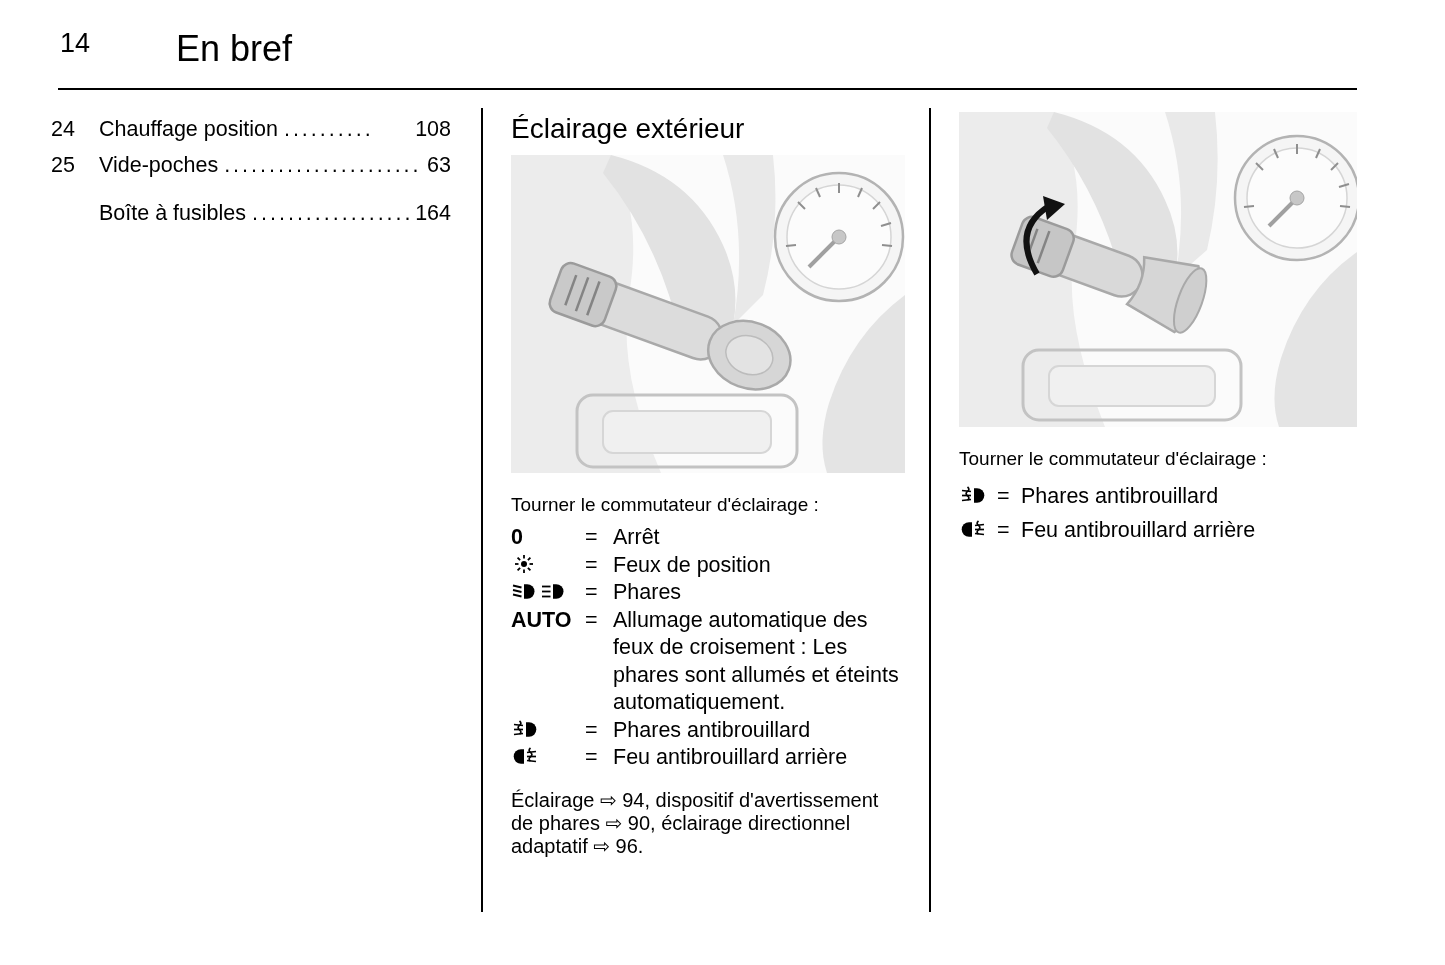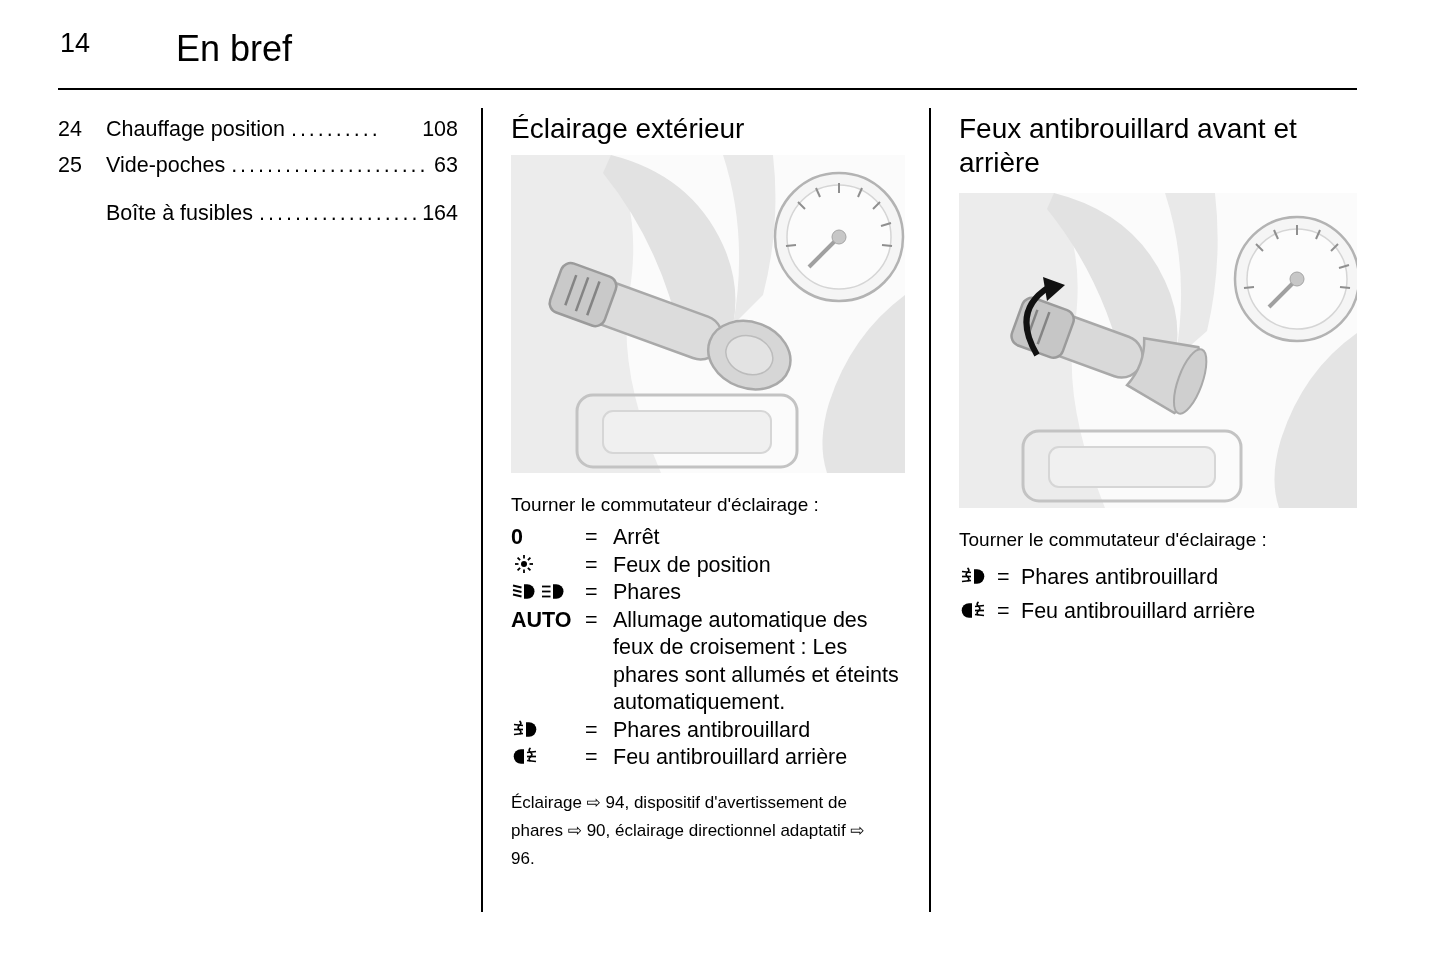--- a/index.html
+++ b/index.html
@@ -9,21 +9,21 @@
     position:relative;overflow:hidden;
   }
   .abs{position:absolute;}
 
   
   #page-number{left:60px;top:28px;font-size:27px;}
   #section-title{left:176px;top:28px;font-size:36px;}
   #header-rule{left:58px;top:88px;width:1299px;height:2px;background:#000;}
 
   
-  #index-col{left:58px;top:116px;width:400px;font-size:21.5px;}
+  #index-col{left:51px;top:116px;width:400px;font-size:21.5px;}
   .idx-row{display:flex;align-items:baseline;line-height:27px;margin-bottom:9px;}
   .idx-num{flex:none;width:48px;}
   .idx-label{flex:none;white-space:nowrap;}
   .idx-dots{flex:1;overflow:hidden;white-space:nowrap;margin:0 6px;letter-spacing:3px;}
   .idx-page{flex:none;}
   .idx-row.fuse{margin-top:21px;}
 
   
   .divider{top:108px;width:2px;height:804px;background:#000;}
   #divider-left{left:481px;}
@@ -35,21 +35,21 @@
   .col-heading{font-size:28px;line-height:34px;font-weight:400;margin:0;}
   #mid-col .col-heading{margin-bottom:9px;}
   #right-col .col-heading{margin-bottom:13px;}
   .illustration{display:block;background:#fbfbfb;}
   .intro{font-size:19px;margin:21px 0 8px;}
 
   .legend{display:grid;grid-template-columns:74px 28px 1fr;font-size:21.5px;line-height:27.5px;}
   .lrow{display:contents;}
   .legend .sym{font-weight:700;}
   .legend .sym svg{position:relative;top:2px;}
-  .cross-refs{font-size:17px;line-height:28px;margin-top:17px;width:380px;}
+  .cross-refs{font-size:20px;line-height:23px;margin-top:17px;width:380px;}
 
   .fog-legend{font-size:21.5px;line-height:27px;margin-top:13px;}
   .fog-row{display:flex;align-items:baseline;margin-bottom:7px;}
   .fog-row .sym{flex:none;width:38px;}
   .fog-row .sym svg{position:relative;top:2px;}
   .fog-row .eq{flex:none;width:24px;}
 </style>
 </head>
 <body>
 
@@ -206,21 +206,20 @@
       </span>
       <span class="eq">=</span>
       <span class="def">Feu antibrouillard arrière</span>
     </div>
   </div>
 
   <p class="cross-refs">Éclairage ⇨ 94, dispositif d'avertissement de phares ⇨ 90, éclairage directionnel adaptatif ⇨ 96.</p>
 </div>
 
 <div class="abs" id="right-col">
-  <h1 class="col-heading">Feux antibrouillard avant et arrière</h1>
 
   <svg class="illustration" width="398" height="315" viewBox="0 0 398 315">
     <rect width="398" height="315" fill="#fbfbfb"></rect>
     <path d="M0 0 H95 Q128 58 115 138 Q104 210 146 315 H0 Z" fill="#ececec"></path>
     <path d="M95 0 Q175 20 206 88 Q224 126 216 166 L166 182 Q146 88 88 16 Z" fill="#e2e2e2"></path>
     <path d="M206 0 H256 Q264 70 248 138 L216 166 Q232 80 206 0 Z" fill="#e9e9e9"></path>
     <g>
       <circle cx="338" cy="86" r="62" fill="#f5f5f5" stroke="#b3b3b3" stroke-width="2.5"></circle>
       <circle cx="338" cy="86" r="50" fill="#fcfcfc" stroke="#d5d5d5" stroke-width="1.5"></circle>
       <g stroke="#8f8f8f" stroke-width="2">

